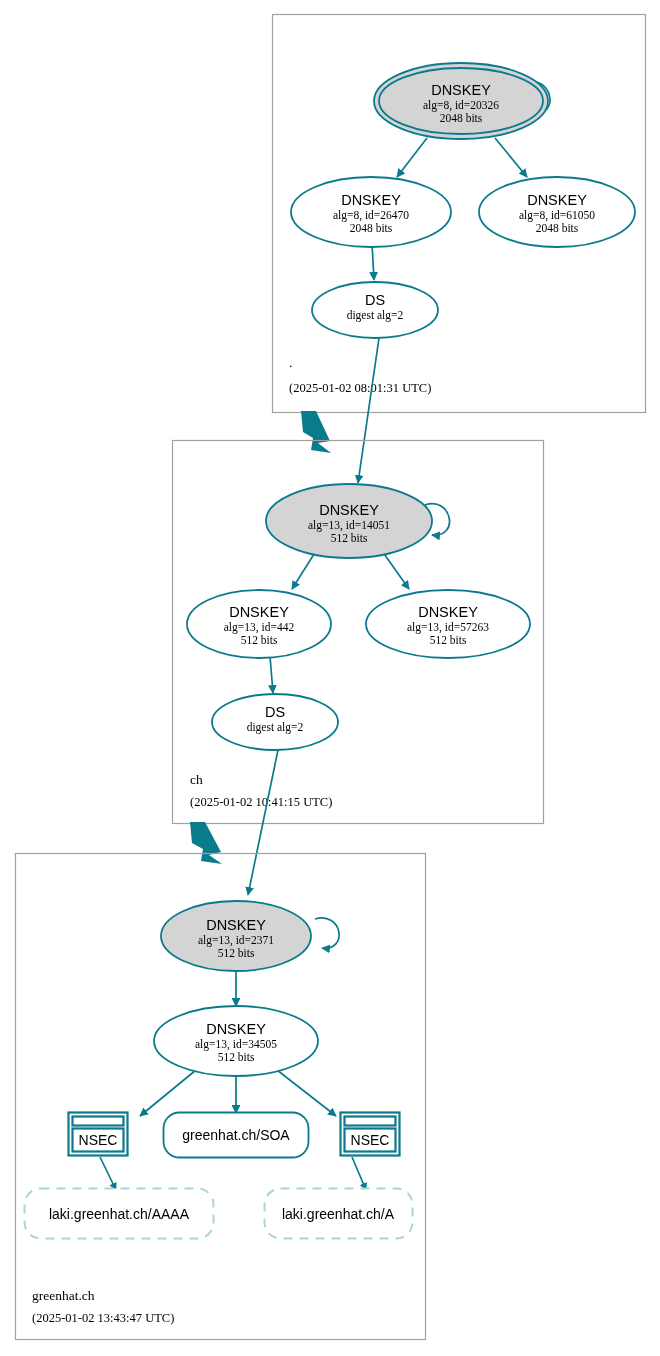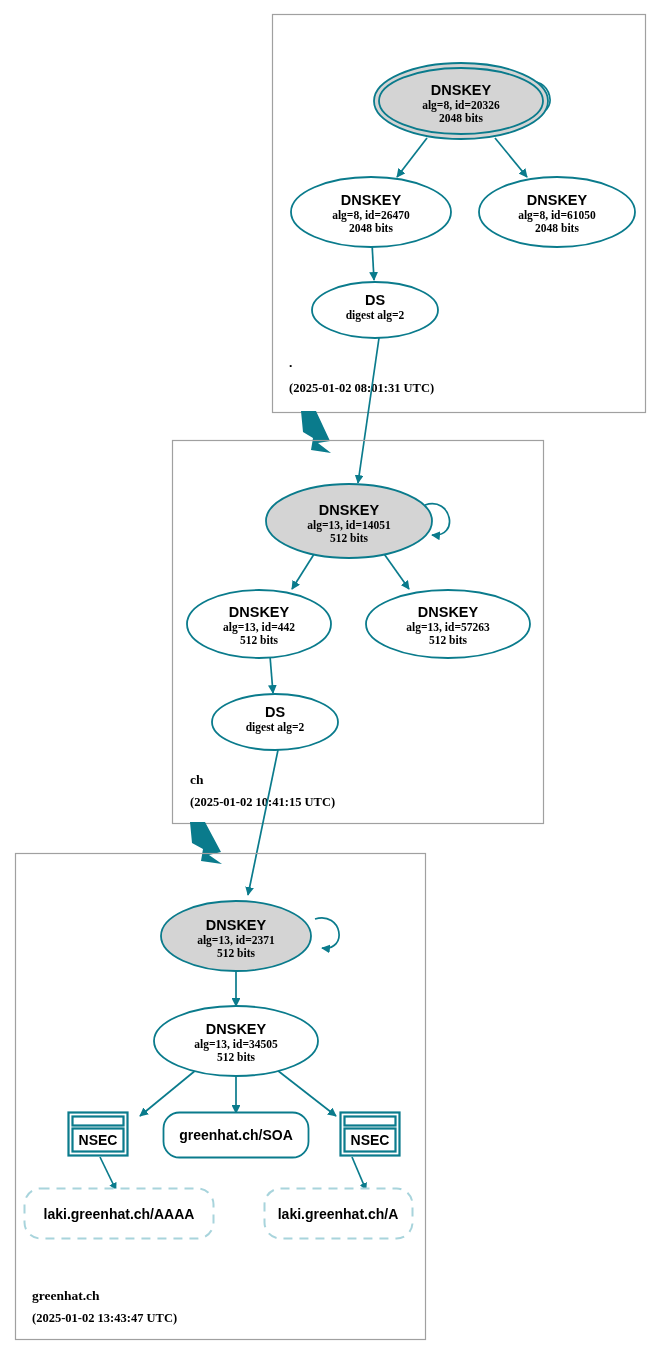--- a/index.html
+++ b/index.html
@@ -1,18 +1,18 @@
 <!DOCTYPE html>
 <html><head>
 <meta charset="utf-8">
 <style>
   html,body{margin:0;padding:0;background:#ffffff;}
   body{width:660px;height:1356px;overflow:hidden;
        font-family:"Liberation Sans",sans-serif;}
-  #stage{position:relative;width:660px;height:1092px;font-weight:bold;}
+  #stage{position:relative;width:660px;height:1092px;}
   svg{display:block;}
   .zone-box{fill:none;stroke:#a0a0a0;stroke-width:1.2;}
   .node-ell{fill:#ffffff;stroke:#0a7b8c;stroke-width:1.8;}
   .node-ell.ksk{fill:#d4d4d4;}
   .node-ell.inner{fill:none;stroke:#0a7b8c;stroke-width:1.8;}
   .node-rect{fill:#ffffff;stroke:#0a7b8c;stroke-width:2.2;}
   .node-rrect{fill:#ffffff;stroke:#0a7b8c;stroke-width:1.8;}
   .node-dashed{fill:#ffffff;stroke:#a8d4dc;stroke-width:2;stroke-dasharray:9 7;}
   .edge{fill:none;stroke:#0a7b8c;stroke-width:1.7;}
   .edge-thick{fill:#0a7b8c;stroke:none;}

